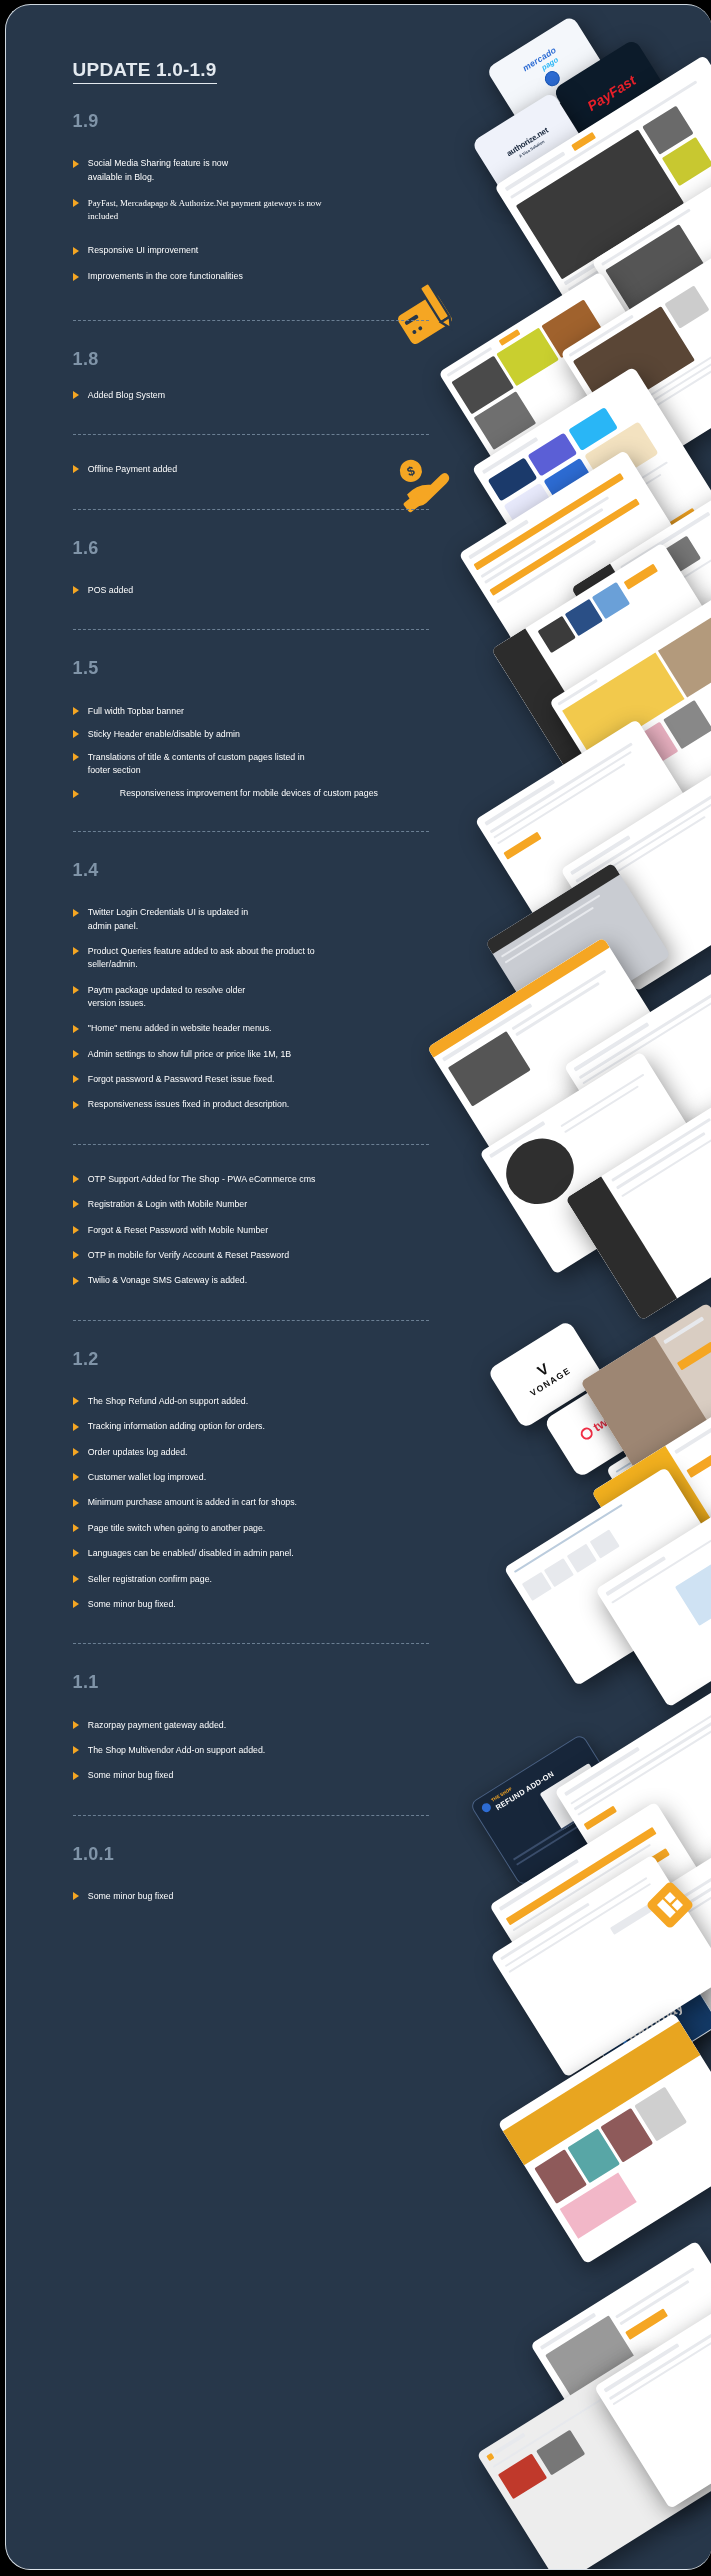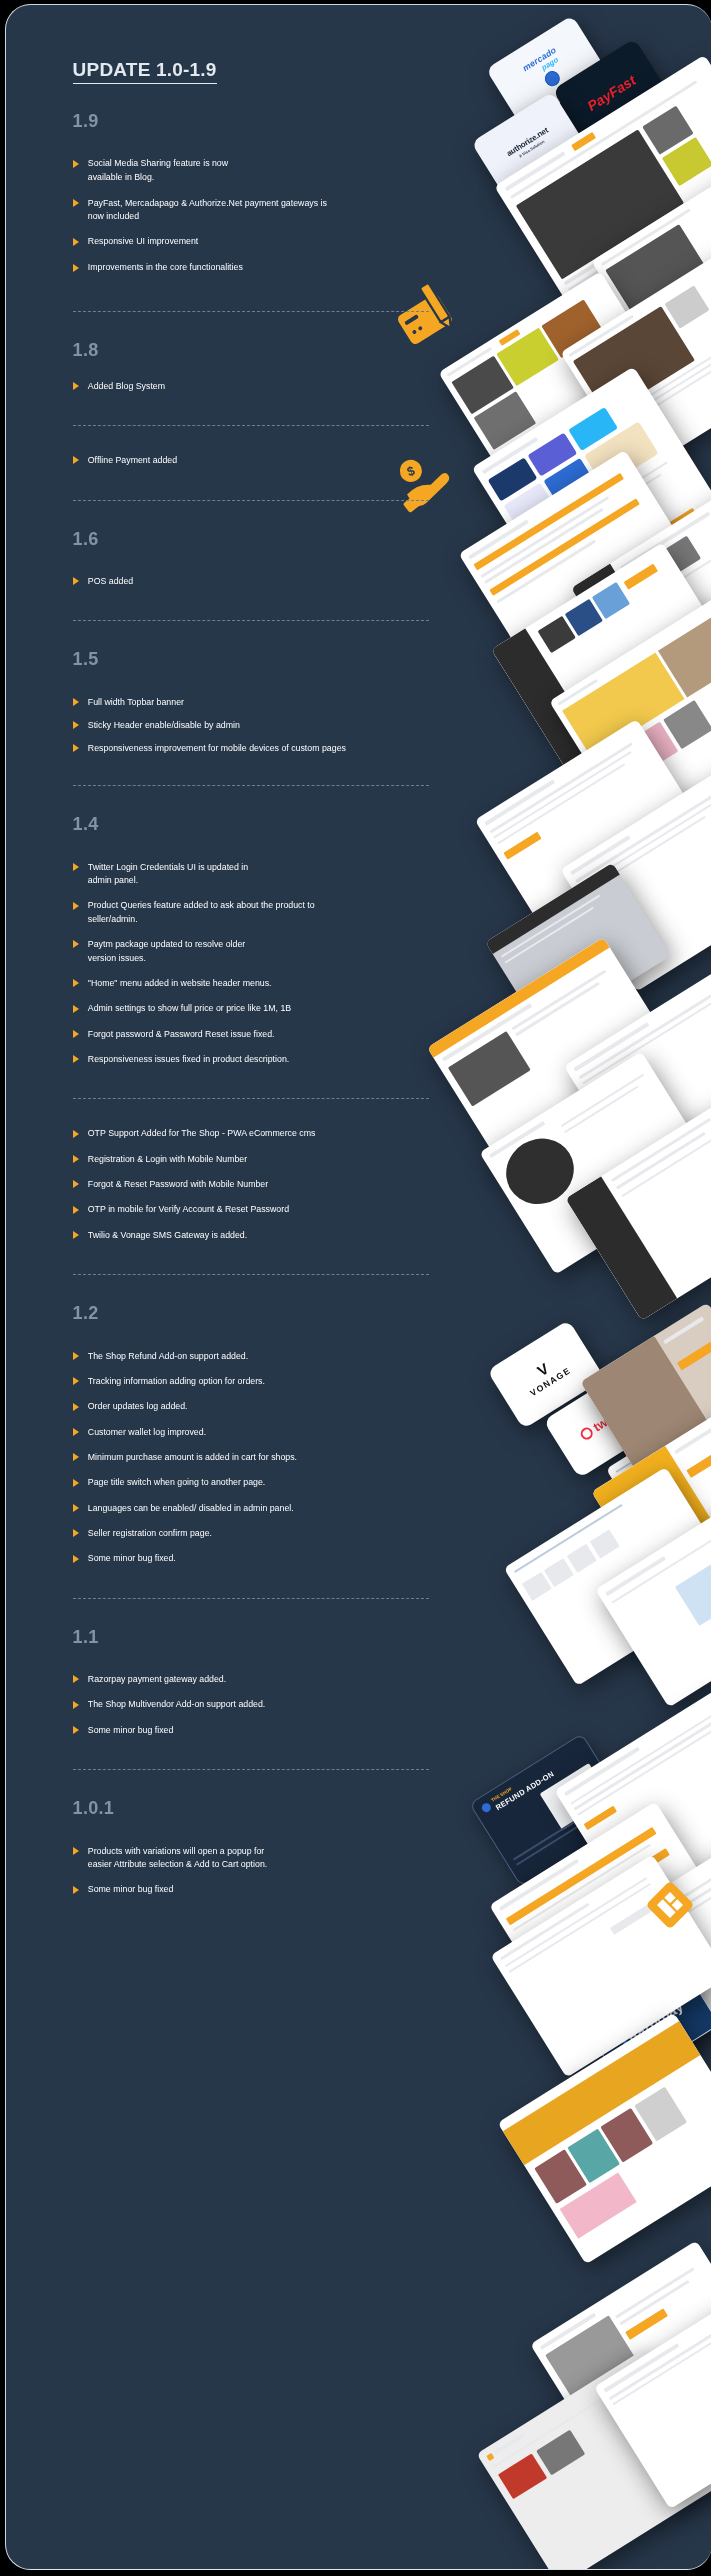--- a/index.html
+++ b/index.html
@@ -473,21 +473,21 @@
     <h1 id="update-title">UPDATE 1.0-1.9</h1>
 
     
     <section class="release" style="margin-top:26.6px;">
       <div class="ver">1.9</div>
       <ul class="items" style="margin-top:25.4px;">
         <li class="item" style="margin-bottom:12.7px;">
           <span class="marker"></span>
           <span class="txt" style="max-width:173px;">Social Media Sharing feature is now available in Blog.</span>
         </li>
-        <li class="item" style="margin-bottom:12px;">
+        <li class="item" style="margin-bottom:21px;font-family:Liberation Serif, serif;">
           <span class="marker"></span>
           <span class="txt" style="max-width:243px;">PayFast, Mercadapago &amp; Authorize.Net payment gateways is now included</span>
         </li>
         <li class="item" style="margin-bottom:12.7px;">
           <span class="marker"></span>
           <span class="txt">Responsive UI improvement</span>
         </li>
         <li class="item" style="margin-bottom:0;">
           <span class="marker"></span>
           <span class="txt">Improvements in the core functionalities</span>
@@ -540,21 +540,25 @@
       <div class="ver">1.5</div>
       <ul class="items" style="margin-top:25.4px;">
         <li class="item">
           <span class="marker"></span>
           <span class="txt">Full width Topbar banner</span>
         </li>
         <li class="item">
           <span class="marker"></span>
           <span class="txt">Sticky Header enable/disable by admin</span>
         </li>
-        <li class="item" style="margin-bottom:0;">
+        <li class="item">
+          <span class="marker"></span>
+          <span class="txt" style="max-width:240px;">Translations of title &amp; contents of custom pages listed in footer section</span>
+        </li>
+        <li class="item" style="margin-bottom:0;gap:32px;">
           <span class="marker"></span>
           <span class="txt" style="max-width:266px;">Responsiveness improvement for mobile devices of custom pages</span>
         </li>
       </ul>
     </section>
 
     <div class="divider" style="margin:30px 0 0 0; width:356px;"></div>
 
     
     <section class="release" style="margin-top:28px;">
@@ -684,24 +688,20 @@
         </li>
       </ul>
     </section>
 
     <div class="divider" style="margin:32px 0 0 0; width:356px;"></div>
 
     
     <section class="release" style="margin-top:28px;">
       <div class="ver">1.0.1</div>
       <ul class="items" style="margin-top:25.4px;">
-        <li class="item" style="margin-bottom:12px;">
-          <span class="marker"></span>
-          <span class="txt" style="max-width:202px;">Products with variations will open a popup for easier Attribute selection &amp; Add to Cart option.</span>
-        </li>
         <li class="item" style="margin-bottom:0;">
           <span class="marker"></span>
           <span class="txt">Some minor bug fixed</span>
         </li>
       </ul>
     </section>
 
   </div>
 </div>
 

